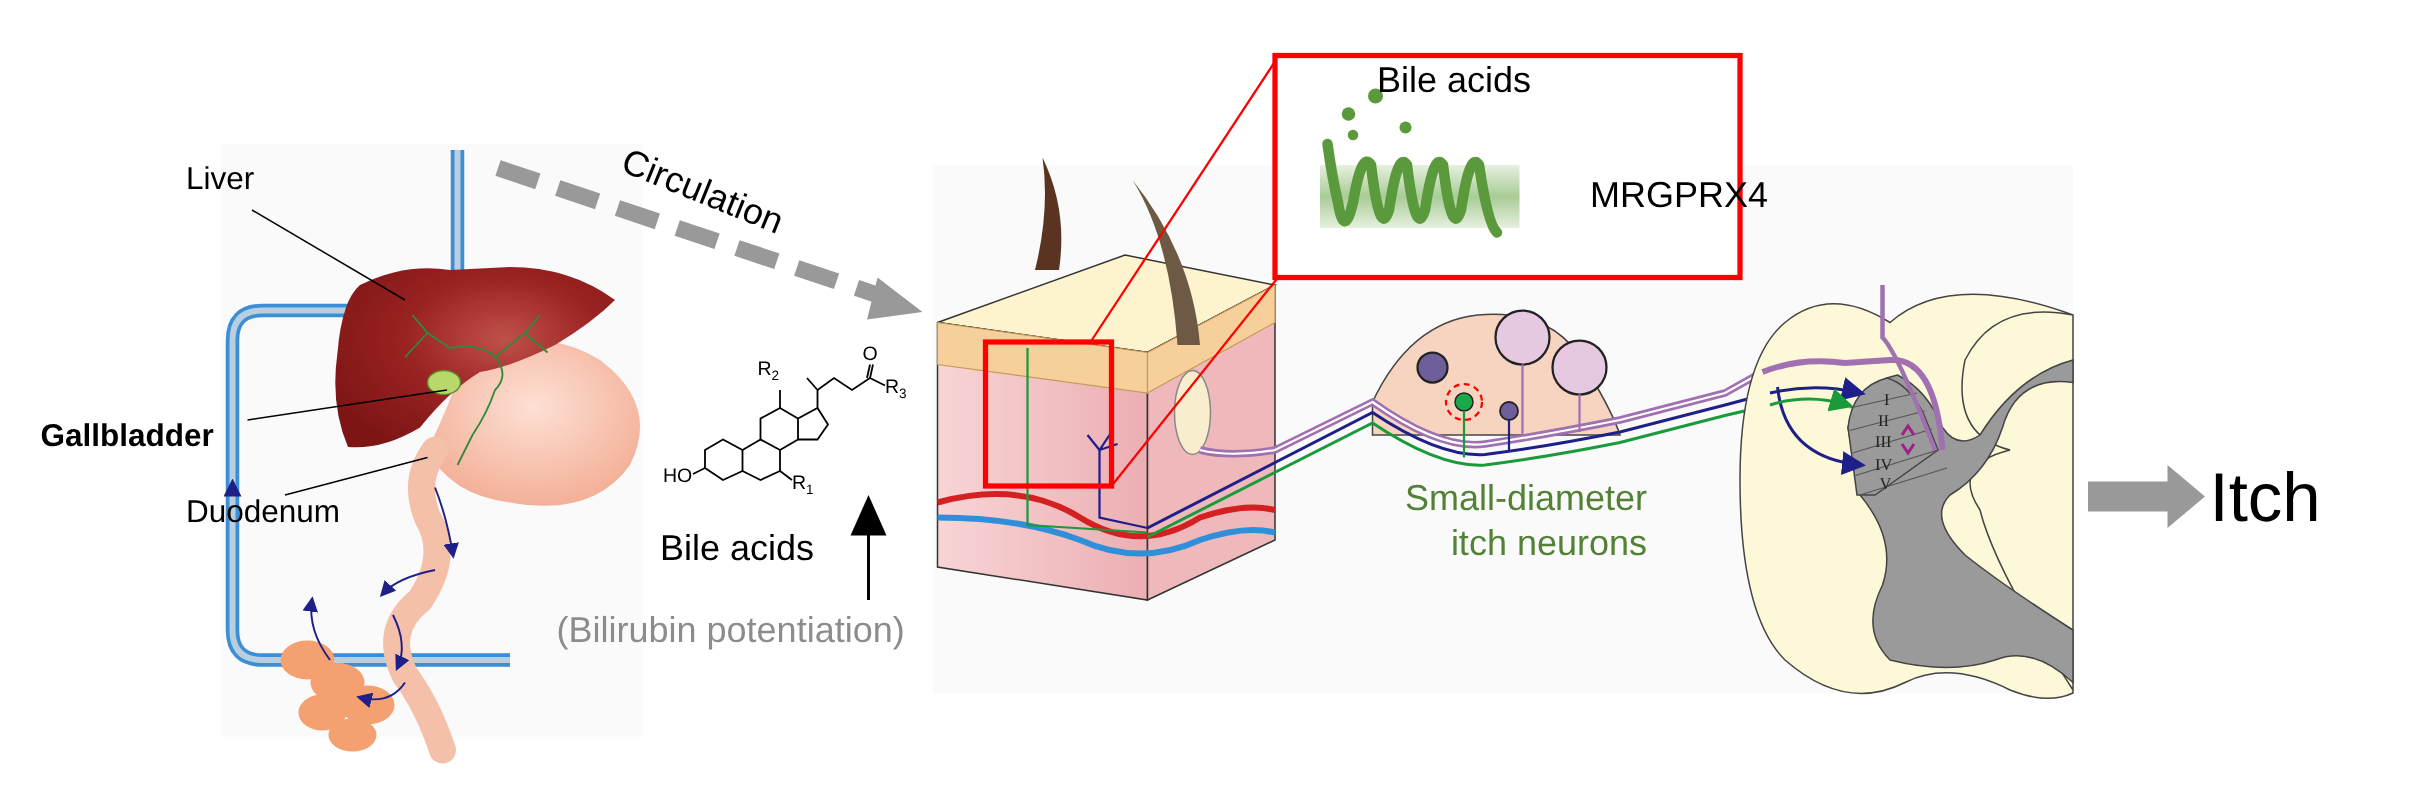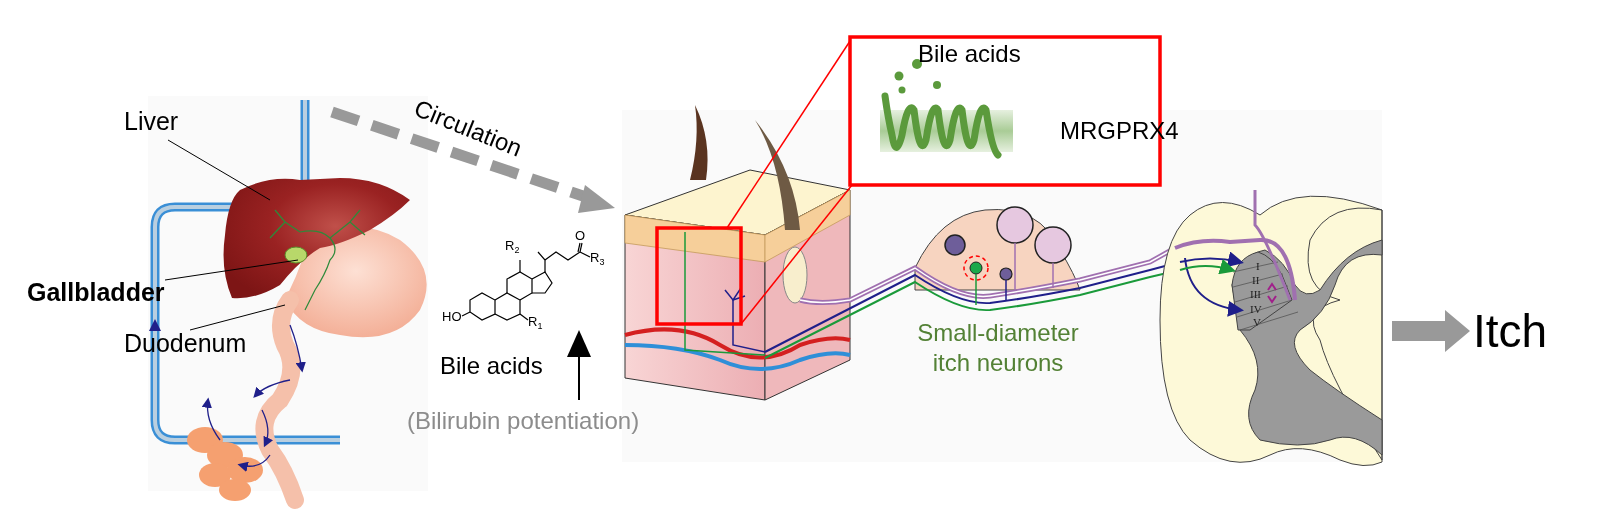--- a/index.html
+++ b/index.html
@@ -1,24 +1,24 @@
 <!DOCTYPE html>
 <html><head>
 <meta charset="utf-8">
 <style>
   html, body { margin: 0; padding: 0; background: #ffffff; }
   body { width: 1614px; height: 523px; position: relative; overflow: hidden; font-family: "Liberation Sans", sans-serif; }
   #canvas { position: absolute; left: 0; top: 0; width: 1614px; height: 523px; }
   .lbl { position: absolute; color: #000; font-family: "Liberation Sans", sans-serif; white-space: nowrap; line-height: 1; }
-  .lbl-organ { font-size: 25px; }
+  .lbl-organ { font-size: 21px; }
   .lbl-bile { font-size: 24px; }
   .lbl-bili { font-size: 24px; color: #8c8c8c; }
   .lbl-circ { font-size: 24px; transform-origin: left top; transform: rotate(22deg); }
   .lbl-inset { font-size: 24px; }
-  .lbl-neuron { font-size: 24px; color: #538135; text-align: center; line-height: 1.25; }
+  .lbl-neuron { font-size: 24px; color: #538135; text-align: right; line-height: 1.25; }
   .lbl-itch { font-size: 46px; }
   .chem { font-family: "Liberation Sans", sans-serif; font-size: 13px; fill: #000; }
   .chem-sub { font-size: 9px; }
   .lam { font-family: "Liberation Serif", serif; font-size: 11px; fill: #222; }
 </style>
 </head>
 <body>
 
 <svg id="canvas" viewBox="0 0 1614 523" xmlns="http://www.w3.org/2000/svg">
   <defs>
@@ -198,20 +198,20 @@
     <rect x="1392" y="321" width="55" height="20" fill="#999999"></rect>
     <path d="M1445,310 L1470,331 L1445,352 Z" fill="#999999"></path>
   </g>
 </svg>
 
 <div class="lbl lbl-organ" style="left:124px;top:109px;">Liver</div>
 <div class="lbl lbl-organ" style="left:27px;top:280px;font-weight:bold;">Gallbladder</div>
 <div class="lbl lbl-organ" style="left:124px;top:331px;">Duodenum</div>
 <div class="lbl lbl-circ" style="left:420px;top:96px;">Circulation</div>
 <div class="lbl lbl-bile" style="left:440px;top:354px;">Bile acids</div>
-<div class="lbl lbl-bili" style="left:371px;top:409px;margin-left:36px;">(Bilirubin potentiation)</div>
+<div class="lbl lbl-bili" style="left:371px;top:409px;">(Bilirubin potentiation)</div>
 <div class="lbl lbl-inset" style="left:918px;top:42px;">Bile acids</div>
 <div class="lbl lbl-inset" style="left:1060px;top:119px;">MRGPRX4</div>
 <div class="lbl lbl-neuron" style="left:898px;top:318px;width:200px;">
   <div>Small-diameter</div>
   <div>itch neurons</div>
 </div>
 <div class="lbl lbl-itch" style="left:1473px;top:308px;text-align:center;">Itch</div>
 
 </body></html>

